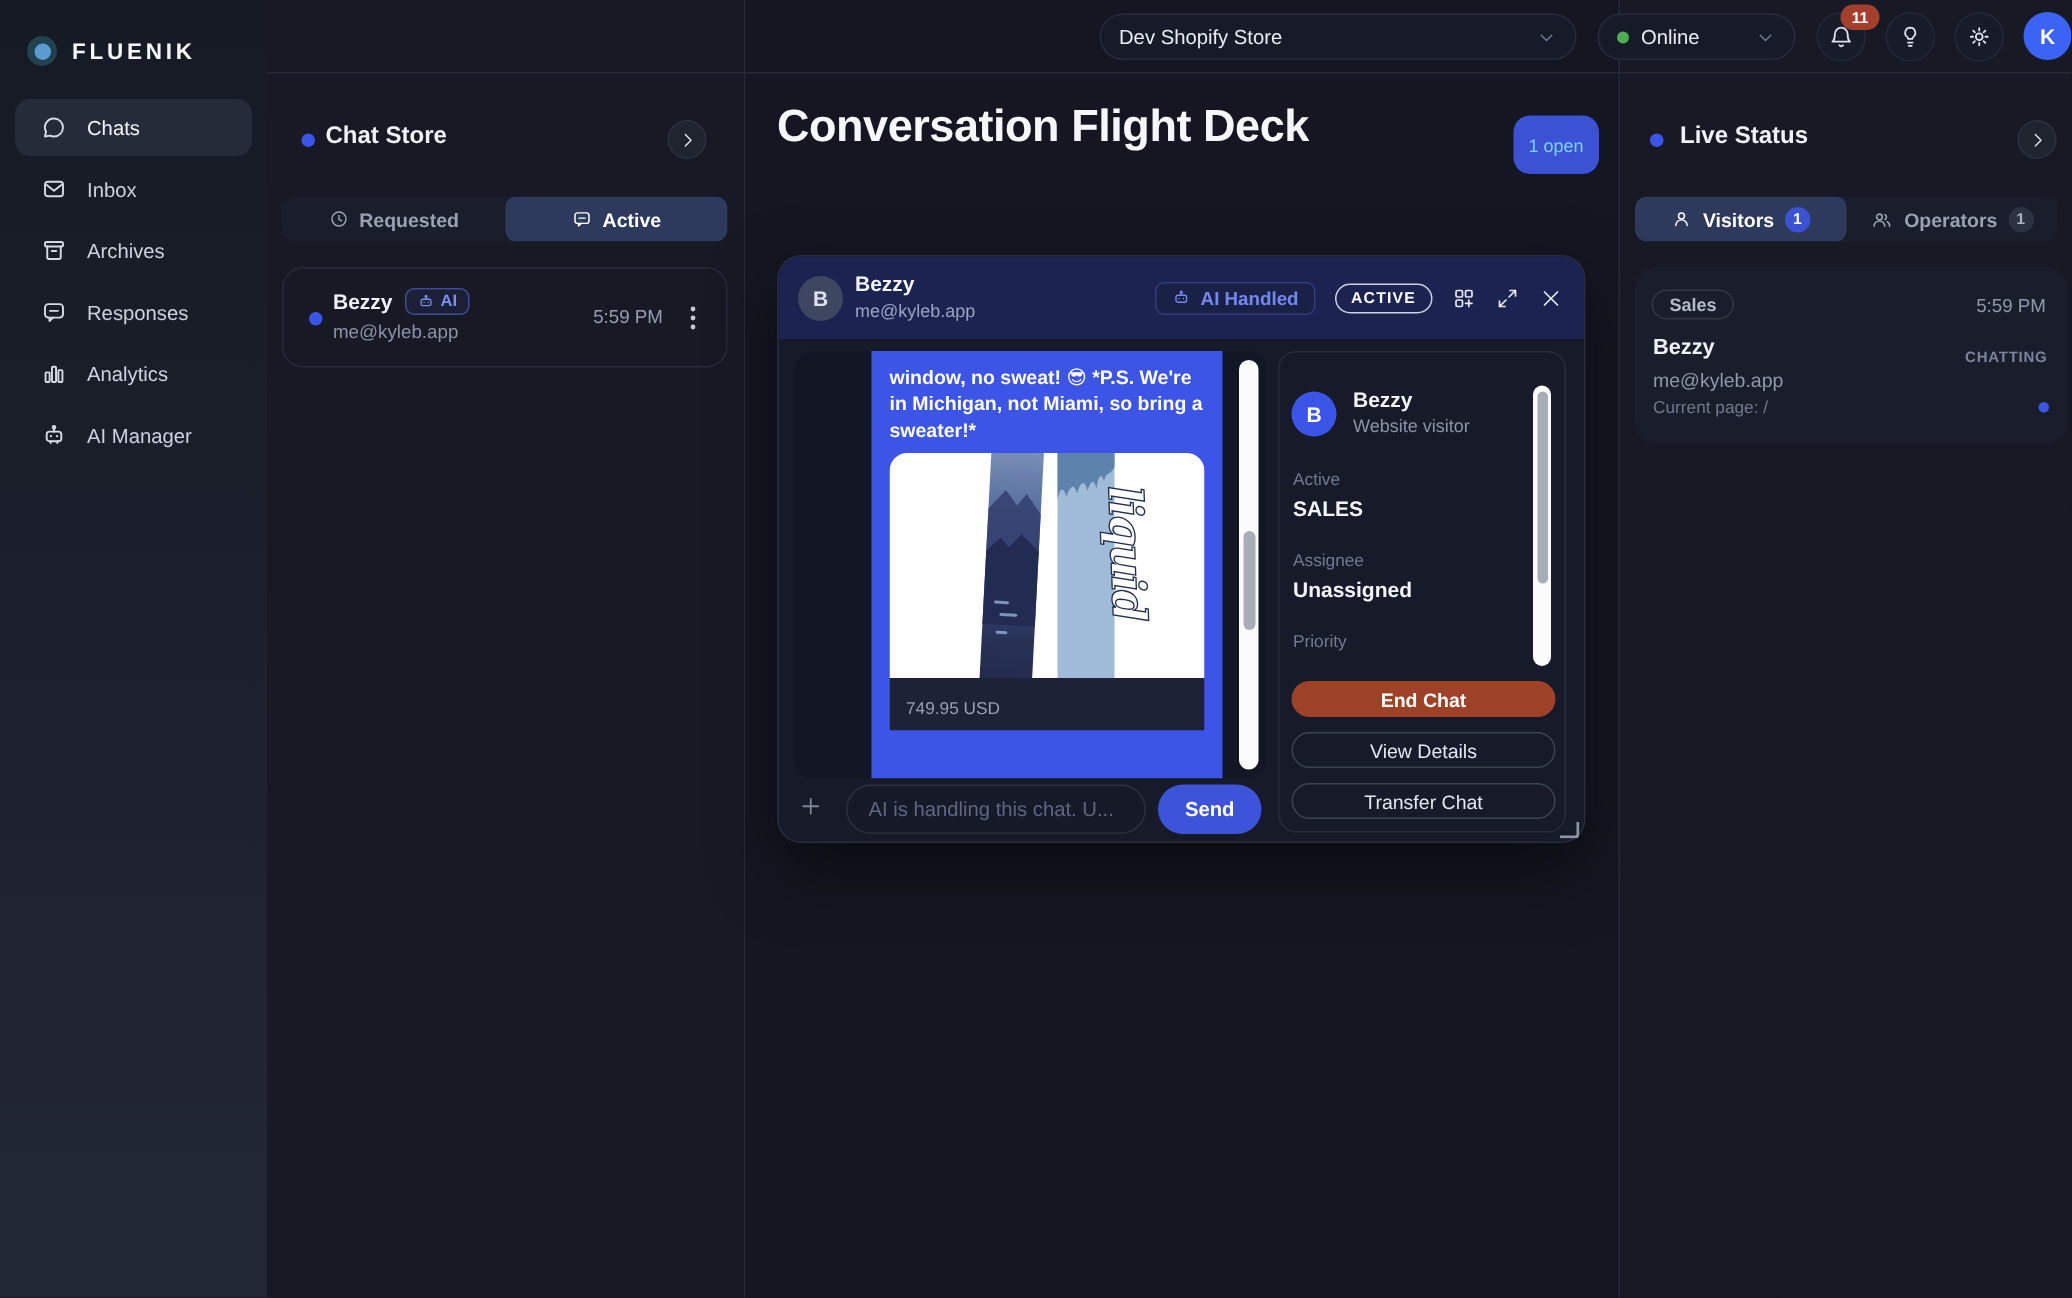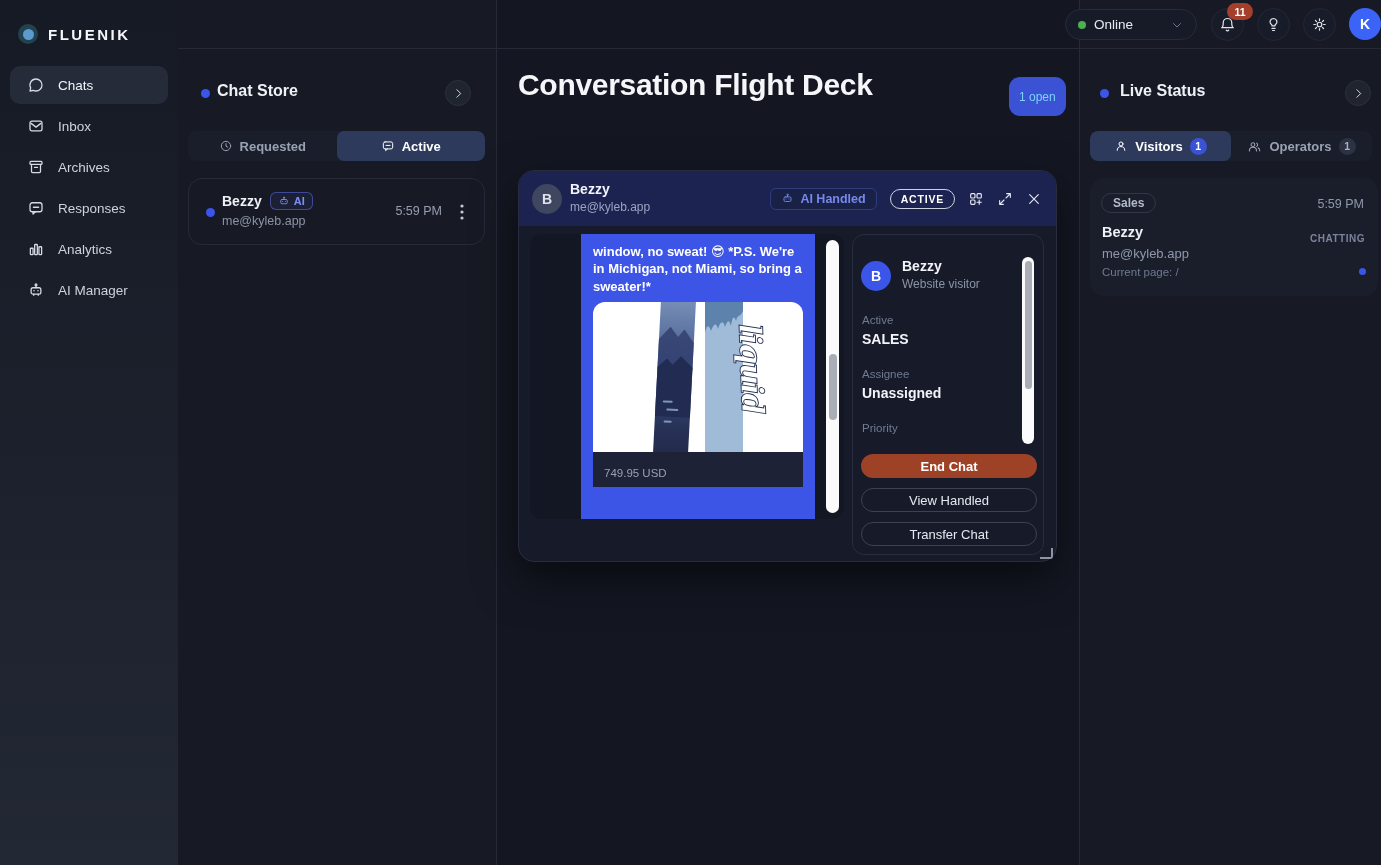--- a/index.html
+++ b/index.html
@@ -251,20 +251,28 @@
             <circle cx="14.7" cy="13" r="1" fill="currentColor" stroke="none"></circle>
             <path d="M9 17.5v1.6M15 17.5v1.6"></path>
           </svg>
         </span>
       <span>AI Manager</span>
     </div>
   </div>
 </nav>
 
 <header class="topbar">
+  <div class="select store-select">
+    <span>Dev Shopify Store</span>
+    <span class="chev">
+        <svg class="ic" width="14" height="14" viewBox="0 0 24 24">
+          <path d="M6 9.5l6 6 6-6"></path>
+        </svg>
+      </span>
+  </div>
   <div class="select online-select">
     <span class="dot-green"></span>
     <span>Online</span>
     <span class="chev">
         <svg class="ic" width="14" height="14" viewBox="0 0 24 24">
           <path d="M6 9.5l6 6 6-6"></path>
         </svg>
       </span>
   </div>
   <div class="circ-btn bell-btn">
@@ -426,34 +434,43 @@
           </div>
           <div class="product-cap">
             <div class="product-price">749.95 USD</div>
           </div>
         </div>
       </div>
       <div class="scroll-track msgs-track"></div>
       <div class="scroll-thumb msgs-thumb"></div>
     </div>
 
+    <div class="composer">
+      <span class="plus-btn">
+          <svg class="ic" width="17" height="17" viewBox="0 0 24 24">
+            <path d="M12 5v14M5 12h14"></path>
+          </svg>
+        </span>
+      <input class="chat-input" type="text" placeholder="AI is handling this chat. U..." style="">
+      <button class="send-btn">Send</button>
+    </div>
 
     <aside class="details">
       <div class="dt-avatar">B</div>
       <div class="dt-name">Bezzy</div>
       <div class="dt-role">Website visitor</div>
       <div class="dt-label" style="top:79px">Active</div>
       <div class="dt-value" style="top:96px">SALES</div>
       <div class="dt-label" style="top:133px">Assignee</div>
       <div class="dt-value" style="top:150px">Unassigned</div>
       <div class="dt-label" style="top:187px">Priority</div>
       <div class="scroll-track dt-track"></div>
       <div class="scroll-thumb dt-thumb"></div>
       <button class="dt-btn end-chat">End Chat</button>
-      <button class="dt-btn ghost-btn view-details">View Handled</button>
+      <button class="dt-btn ghost-btn view-details">View Details</button>
       <button class="dt-btn ghost-btn transfer-chat">Transfer Chat</button>
     </aside>
 
     <div class="resize-handle"></div>
   </div>
 </main>
 
 <section class="live-panel">
   <div class="panel-head">
     <span class="blue-dot" style="left:20px"></span>

